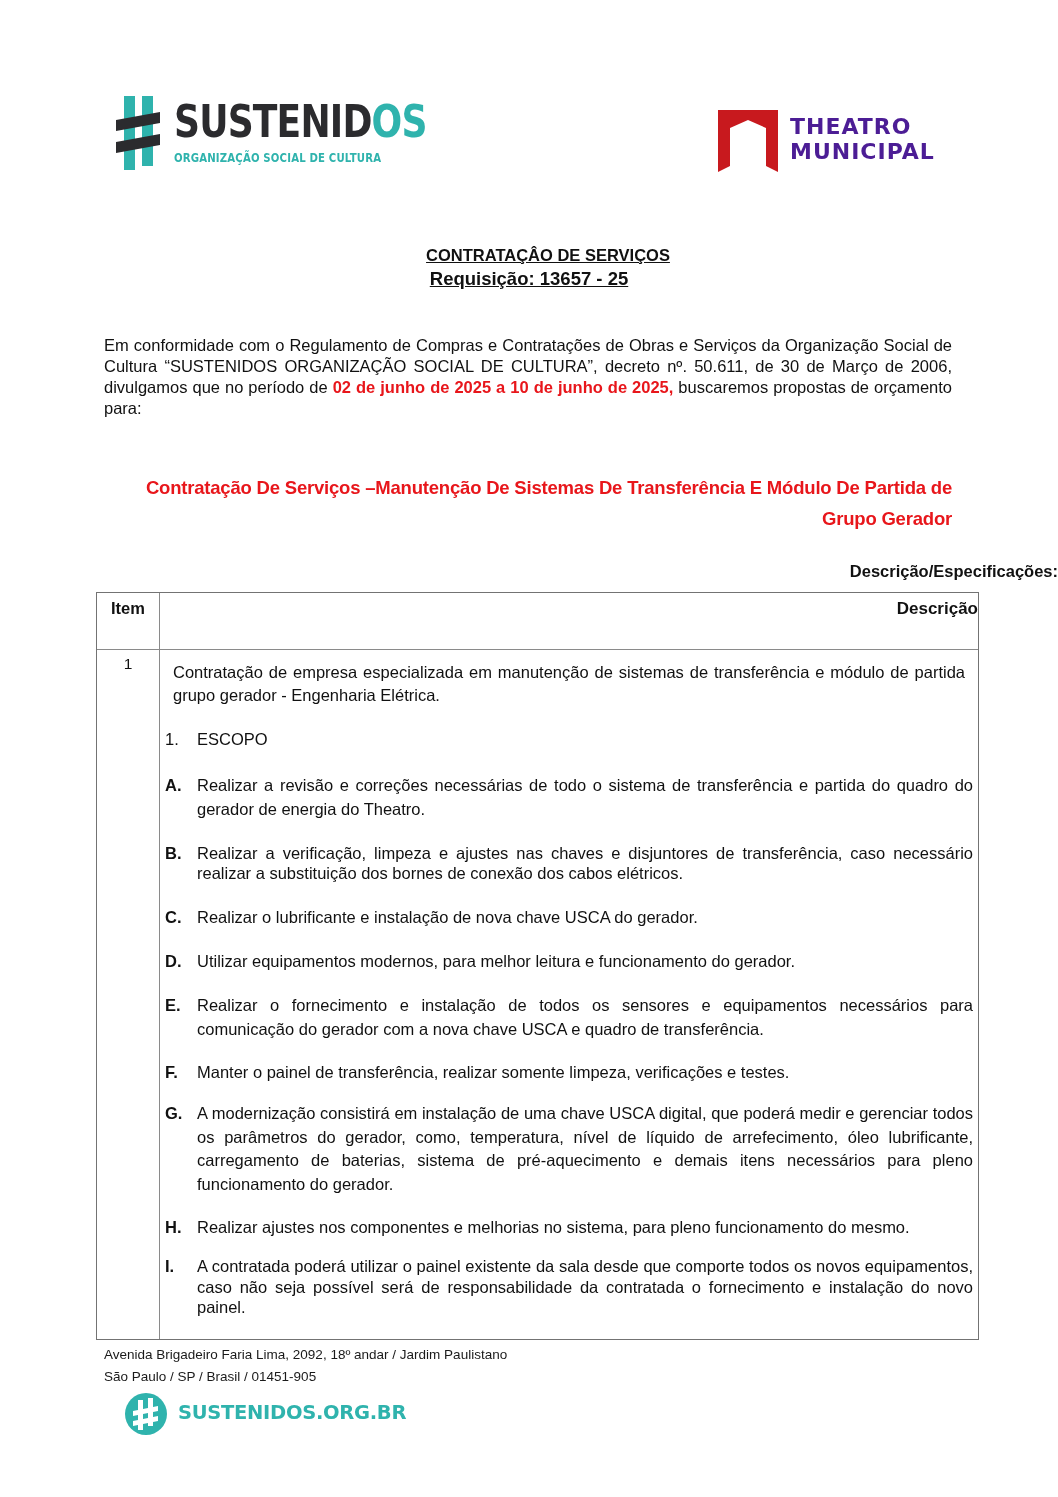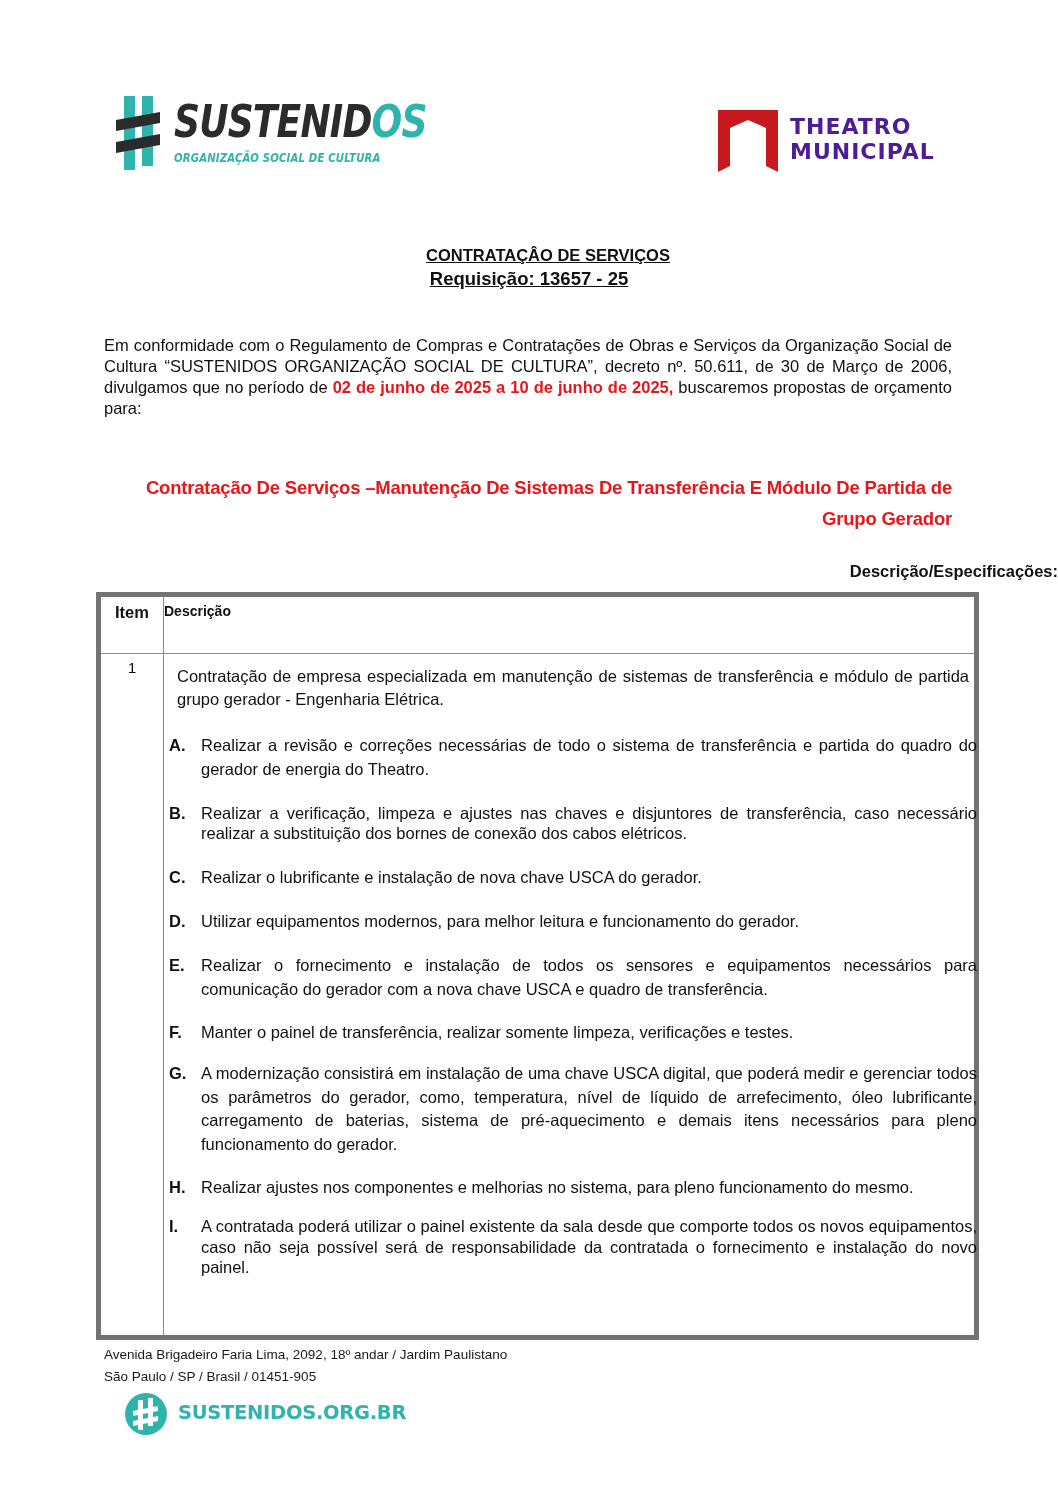--- a/index.html
+++ b/index.html
@@ -1,20 +1,20 @@
 <!DOCTYPE html>
 <html><head>
 <meta charset="utf-8">
 <style>
   html, body { margin: 0; padding: 0; background: #ffffff; }
   body { width: 1058px; height: 1497px; position: relative; overflow: hidden;
          font-family: "Liberation Sans", sans-serif; color: #111; }
 
   
-  .logo-sustenidos { position: absolute; left: 116px; top: 94px; width: 250px; height: 78px; font-style: italic; }
+  .logo-sustenidos { position: absolute; left: 116px; top: 94px; width: 250px; height: 78px; }
   .logo-sustenidos svg { position: absolute; left: 0; top: 0; }
   .sus-word { position: absolute; left: 58px; top: 4px; font-family: "DejaVu Sans", sans-serif;
               font-weight: bold; font-size: 44px; letter-spacing: -1px; color: #2b2b2e; line-height: 48px;
               transform: scaleX(0.82); transform-origin: left top; white-space: nowrap; }
   .sus-word .accent { color: #2fb3ad; }
   .sus-sub { position: absolute; left: 58px; top: 56px; font-family: "DejaVu Sans", sans-serif;
              font-weight: bold; font-size: 13px; color: #2fb3ad; white-space: nowrap;
              transform: scaleX(0.78); transform-origin: left top; letter-spacing: 0.2px; }
 
   .logo-theatro { position: absolute; left: 716px; top: 108px; width: 240px; height: 66px; }
@@ -32,25 +32,25 @@
   .intro .red { color: #e8161b; font-weight: bold; }
 
   .subject { position: absolute; left: 104px; top: 472px; width: 848px; text-align: right;
              color: #e8161b; font-weight: bold; font-size: 18.5px; line-height: 31px; letter-spacing: -0.2px; }
 
   .spec-heading { position: absolute; left: 0; width: 1058px; top: 562px; text-align: right;
                   font-weight: bold; font-size: 16.5px; }
 
   
   .spec-table { position: absolute; left: 96px; top: 592px; width: 883px; height: 748px;
-                border: 5px solid #737373; box-sizing: border-box; }
+                border: 1px solid #737373; box-sizing: border-box; }
   .col-sep { position: absolute; left: 62px; top: 0; bottom: 0; border-left: 1px solid #8a8a8a; }
   .row-sep { position: absolute; left: 0; right: 0; top: 56px; border-top: 1px solid #8a8a8a; }
   .th-item { position: absolute; left: 0; width: 62px; top: 6px; text-align: center; font-weight: bold; font-size: 16.5px; }
-  .th-desc { position: absolute; left: 63px; right: 0; top: 6px; text-align: left; font-weight: bold; font-size: 14px; }
+  .th-desc { position: absolute; left: 63px; right: 0; top: 6px; text-align: right; font-weight: bold; font-size: 17px; }
   .cell-item { position: absolute; left: 0; width: 62px; top: 62px; text-align: center; font-size: 15.5px; }
 
   .desc-cell { position: absolute; left: 68px; width: 808px; top: 60px; font-size: 16.5px; }
   .desc-intro { line-height: 23px; text-align: justify; margin: 8px; }
   .scope { margin: 20px 0 0 0; line-height: 24px; }
   .scope .num { display: inline-block; width: 32px; }
   .ilist { margin: 0; padding: 0; list-style: none; }
   .ilist li { position: relative; padding-left: 32px; text-align: justify; }
   .ilist li .letter { position: absolute; left: 0; top: 0; font-weight: bold; }
 
@@ -96,20 +96,21 @@
 <div class="spec-table">
   <div class="col-sep"></div>
   <div class="row-sep"></div>
   <div class="th-item">Item</div>
   <div class="th-desc">Descrição</div>
 
   <div class="cell-item">1</div>
 
   <div class="desc-cell">
     <p class="desc-intro">Contratação de empresa especializada em manutenção de sistemas de transferência e módulo de partida grupo gerador - Engenharia Elétrica.</p>
+    <div class="scope"><span class="num">1.</span><span>ESCOPO</span></div>
     <ul class="ilist">
       <li style="margin-top:22px;line-height:24px;"><span class="letter">A.</span><span>Realizar a revisão e correções necessárias de todo o sistema de transferência e partida do quadro do gerador de energia do Theatro.</span></li>
       <li style="margin-top:22px;line-height:20px;"><span class="letter">B.</span><span>Realizar a verificação, limpeza e ajustes nas chaves e disjuntores de transferência, caso necessário realizar a substituição dos bornes de conexão dos cabos elétricos.</span></li>
       <li style="margin-top:22px;line-height:24px;"><span class="letter">C.</span><span>Realizar o lubrificante e instalação de nova chave USCA do gerador.</span></li>
       <li style="margin-top:20px;line-height:24px;"><span class="letter">D.</span><span>Utilizar equipamentos modernos, para melhor leitura e funcionamento do gerador.</span></li>
       <li style="margin-top:20px;line-height:24px;"><span class="letter">E.</span><span>Realizar o fornecimento e instalação de todos os sensores e equipamentos necessários para comunicação do gerador com a nova chave USCA e quadro de transferência.</span></li>
       <li style="margin-top:19px;line-height:24px;"><span class="letter">F.</span><span>Manter o painel de transferência, realizar somente limpeza, verificações e testes.</span></li>
       <li style="margin-top:18px;line-height:23.5px;"><span class="letter">G.</span><span>A modernização consistirá em instalação de uma chave USCA digital, que poderá medir e gerenciar todos os parâmetros do gerador, como, temperatura, nível de líquido de arrefecimento, óleo lubrificante, carregamento de baterias, sistema de pré-aquecimento e demais itens necessários para pleno funcionamento do gerador.</span></li>
       <li style="margin-top:19px;line-height:24px;"><span class="letter">H.</span><span>Realizar ajustes nos componentes e melhorias no sistema, para pleno funcionamento do mesmo.</span></li>
       <li style="margin-top:17px;line-height:20.5px;"><span class="letter">I.</span><span>A contratada poderá utilizar o painel existente da sala desde que comporte todos os novos equipamentos, caso não seja possível será de responsabilidade da contratada o fornecimento e instalação do novo painel.</span></li>

